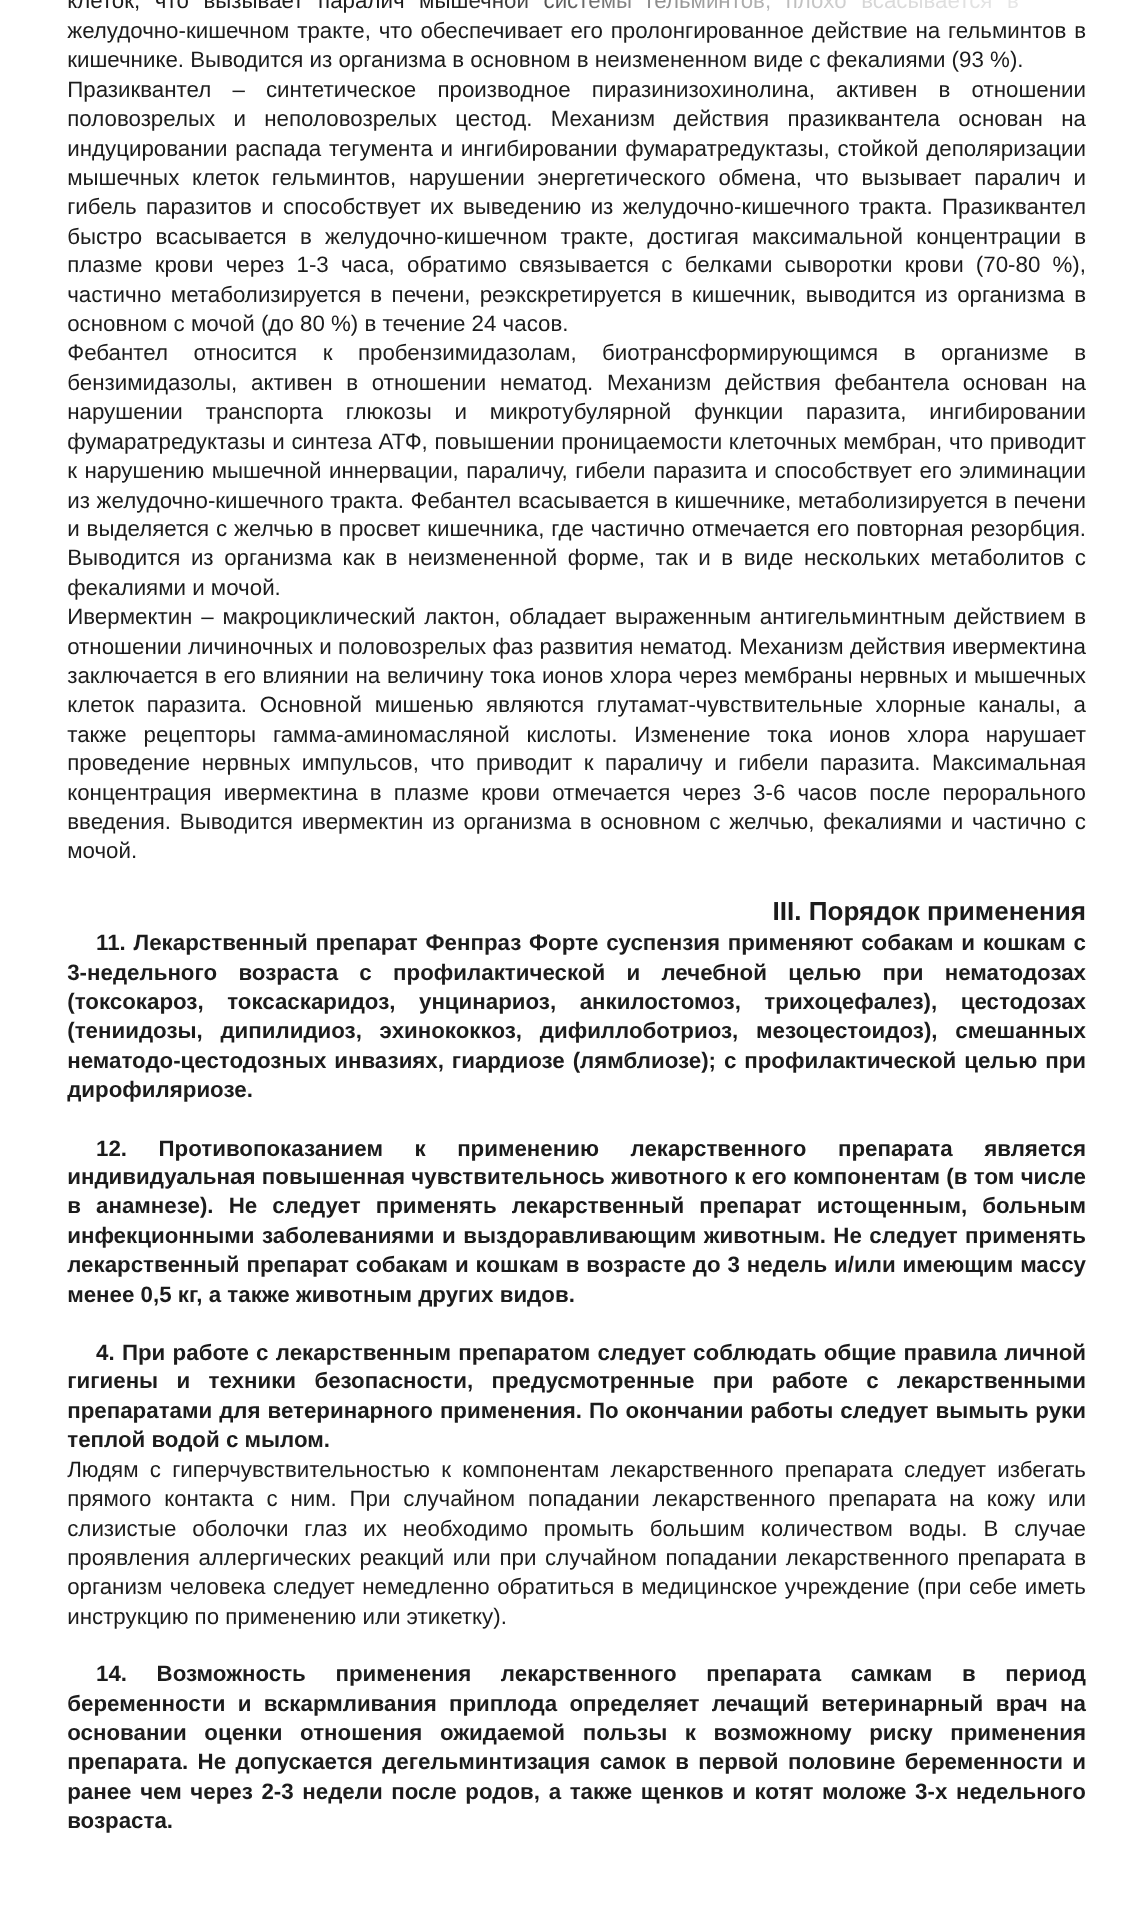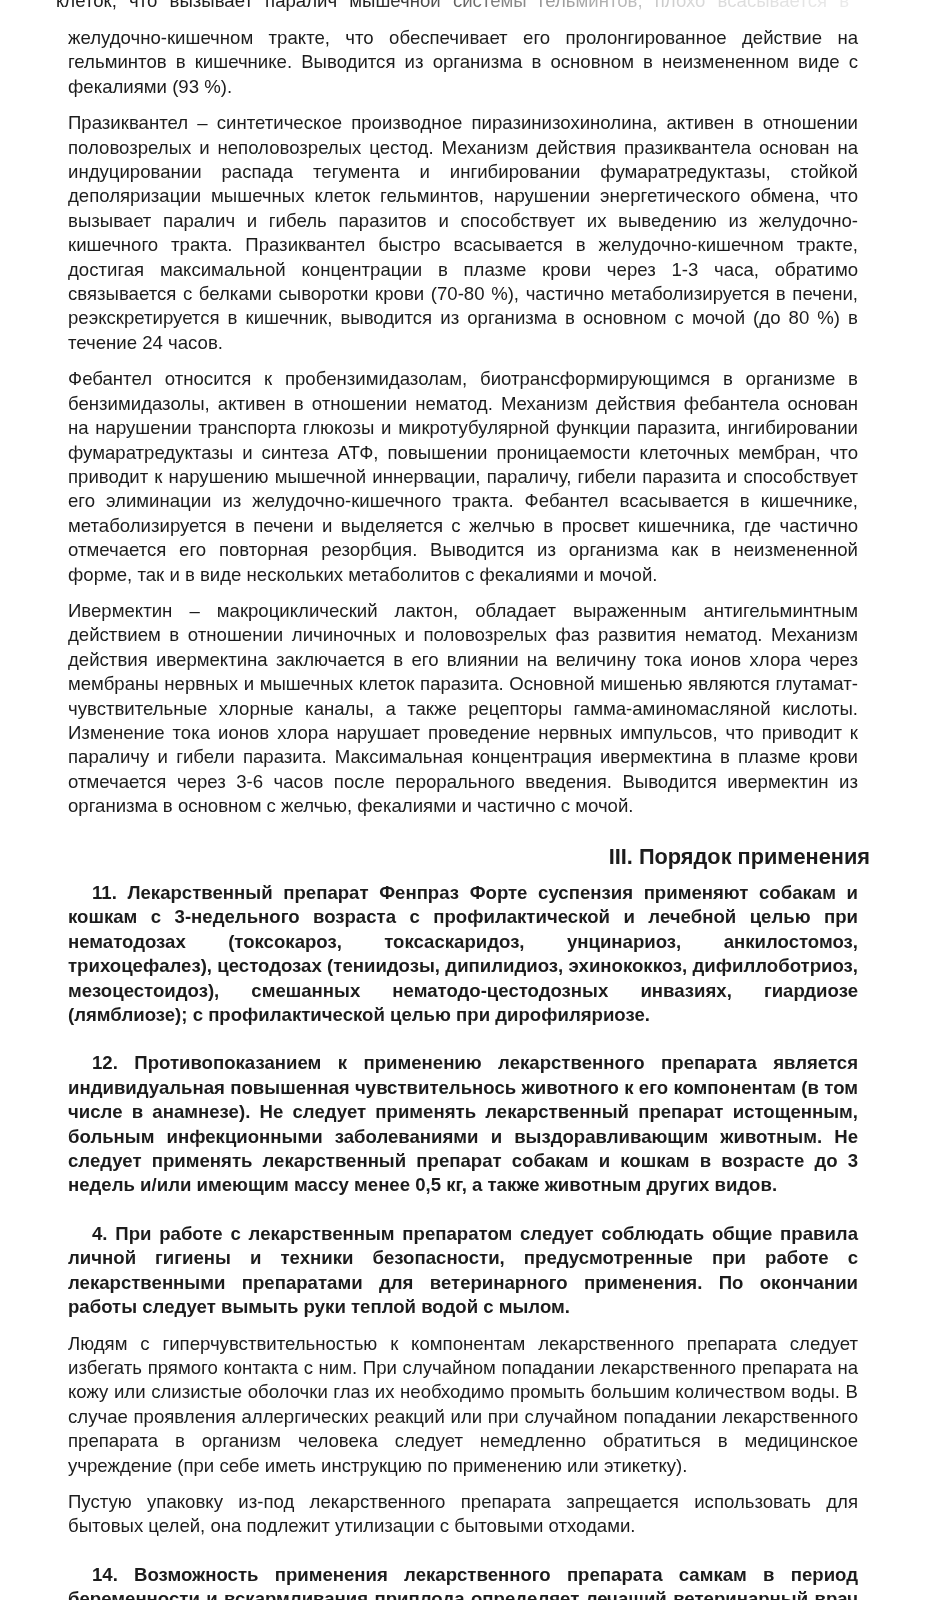--- a/index.html
+++ b/index.html
@@ -5,21 +5,21 @@
   html, body {
     margin: 0;
     padding: 0;
     background: #ffffff;
   }
   .page {
     width: 942px;
     height: 1600px;
     background: #ffffff;
     box-sizing: border-box;
-    padding: 0 72px 0 56px;
+    padding: 0 37px 0 56px;
     font-family: "Liberation Sans", "DejaVu Sans", sans-serif;
     font-size: 18.6px;
     line-height: 24.4px;
     color: #1c1c1c;
     overflow: hidden;
     -webkit-font-smoothing: antialiased;
   }
   .clipline {
     height: 14px;
     overflow: hidden;
@@ -27,21 +27,21 @@
     word-spacing: 7px;
     -webkit-mask-image: linear-gradient(to right, #000 0%, #000 38%, rgba(0,0,0,0.55) 55%, rgba(0,0,0,0.18) 78%, rgba(0,0,0,0.08) 100%);
     mask-image: linear-gradient(to right, #000 0%, #000 38%, rgba(0,0,0,0.55) 55%, rgba(0,0,0,0.18) 78%, rgba(0,0,0,0.08) 100%);
   }
   .clipline span {
     display: block;
     margin-top: -11px;
     white-space: nowrap;
   }
   p.doc {
-    margin: 12px;
+    margin: 0;
     text-align: justify;
   }
   p.indent {
     text-indent: 24px;
     font-weight: bold;
   }
   p.gap {
     margin-top: 24px;
   }
   .heading {
@@ -72,17 +72,16 @@
 
   <p class="doc indent">11. Лекарственный препарат Фенпраз Форте суспензия применяют собакам и кошкам с 3-недельного возраста с профилактической и лечебной целью при нематодозах (токсокароз, токсаскаридоз, унцинариоз, анкилостомоз, трихоцефалез), цестодозах (тениидозы, дипилидиоз, эхинококкоз, дифиллоботриоз, мезоцестоидоз), смешанных нематодо-цестодозных инвазиях, гиардиозе (лямблиозе); с профилактической целью при дирофиляриозе.</p>
 
   <p class="doc indent gap">12. Противопоказанием к применению лекарственного препарата является индивидуальная повышенная чувствительнось животного к его компонентам (в том числе в анамнезе). Не следует применять лекарственный препарат истощенным, больным инфекционными заболеваниями и выздоравливающим животным. Не следует применять лекарственный препарат собакам и кошкам в возрасте до 3 недель и/или имеющим массу менее 0,5 кг, а также животным других видов.</p>
 
 
   <p class="doc indent gap">4. При работе с лекарственным препаратом следует соблюдать общие правила личной гигиены и техники безопасности, предусмотренные при работе с лекарственными препаратами для ветеринарного применения. По окончании работы следует вымыть руки теплой водой с мылом.</p>
 
   <p class="doc">Людям с гиперчувствительностью к компонентам лекарственного препарата следует избегать прямого контакта с ним. При случайном попадании лекарственного препарата на кожу или слизистые оболочки глаз их необходимо промыть большим количеством воды.  В случае проявления аллергических реакций или при случайном попадании лекарственного препарата в организм человека следует немедленно обратиться в медицинское учреждение (при себе иметь инструкцию по применению или этикетку).</p>
 
-  <p class="doc">Пустую упаковку из-под лекарственного препарата запрещается использовать для бытовых целей, она подлежит утилизации с бытовыми отходами.</p>
 
   <p class="doc indent gap">14. Возможность применения лекарственного препарата самкам в период беременности и вскармливания приплода определяет лечащий ветеринарный врач на основании оценки отношения ожидаемой пользы к возможному риску применения препарата. Не допускается дегельминтизация самок в первой половине беременности и ранее чем через 2-3 недели после родов, а также щенков и котят моложе 3-х недельного возраста.</p>
 
 </div>
 
 </body></html>

